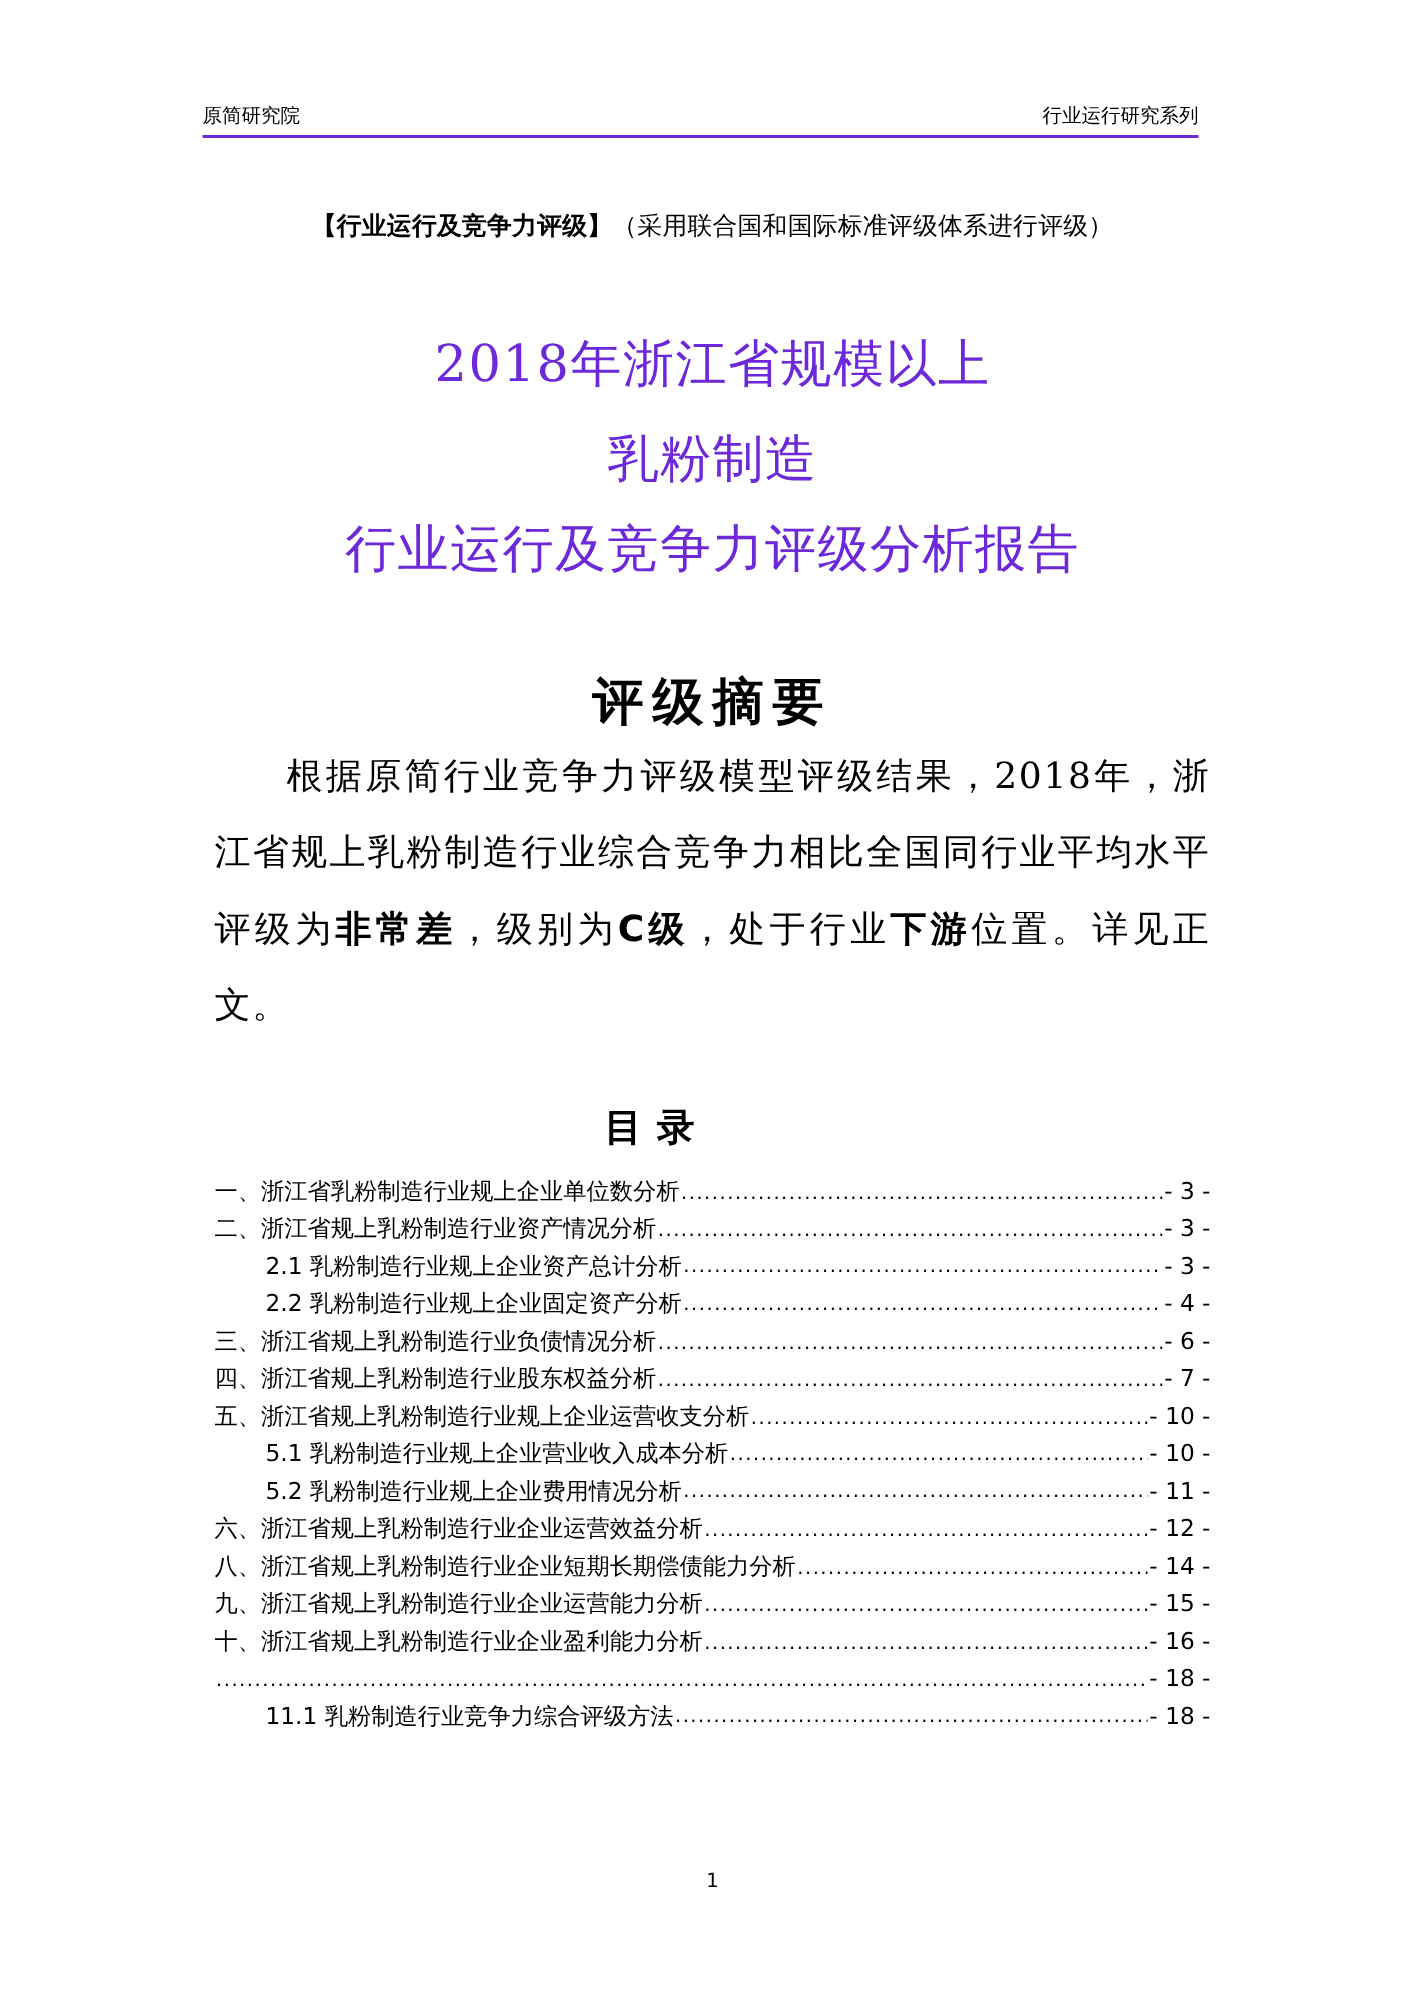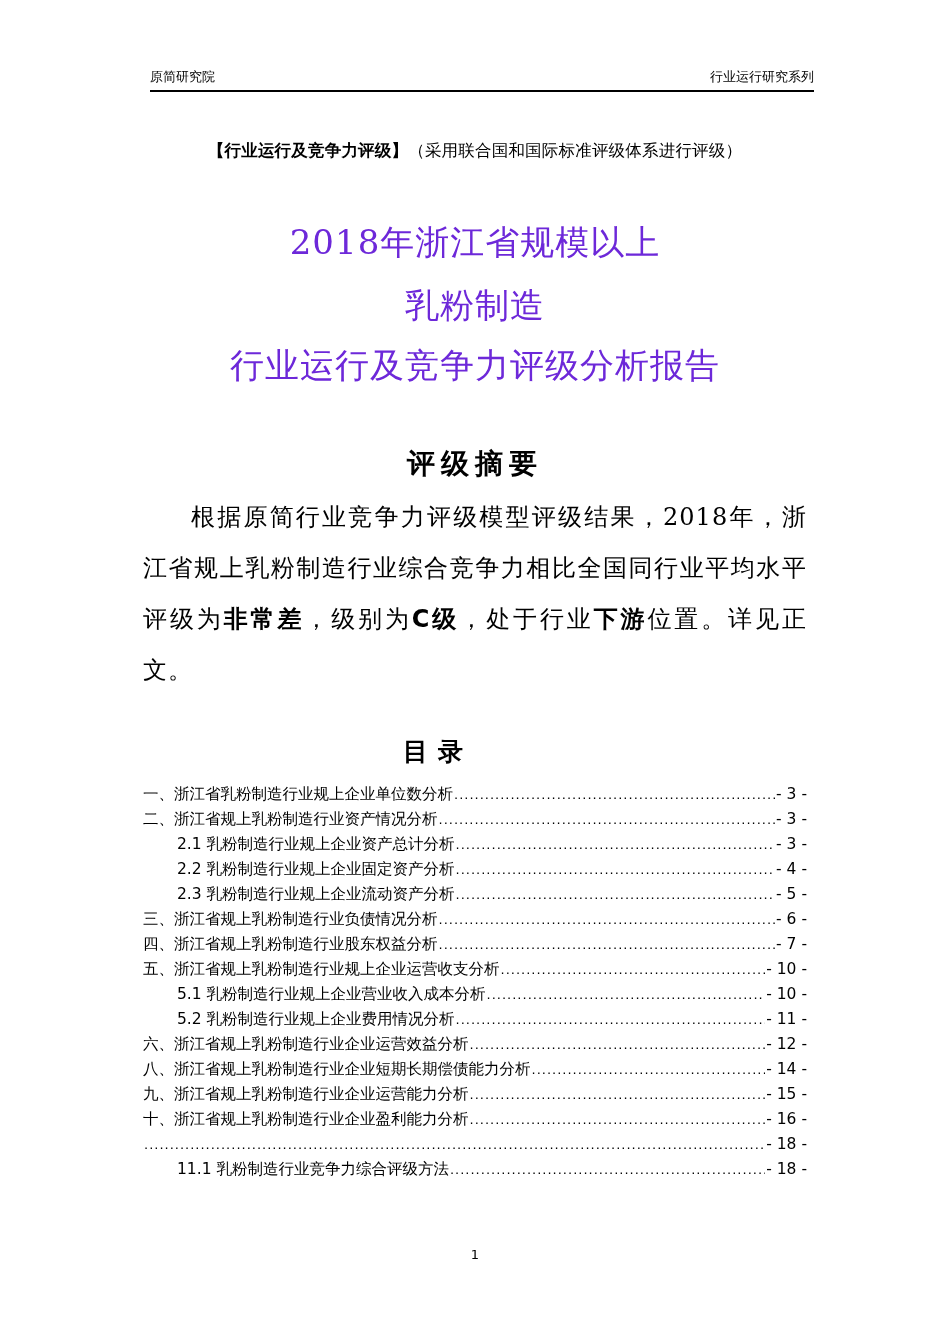--- a/index.html
+++ b/index.html
@@ -16,25 +16,25 @@
       overflow: hidden;
     }
     .page {
       position: absolute;
       left: 0; top: 0;
       width: 950px;
       height: 1344px;
     }
     .header {
       position: absolute;
-      left: 150px;
+      left: 135px;
       top: 66px;
       width: 664px;
       height: 24px;
-      border-bottom: 2px solid #000000;
+      border-bottom: 2px solid #6d28d9;
       font-family: "DejaVu Sans", "Liberation Sans", sans-serif;
       font-size: 13px;
     }
     .header .left { position: absolute; left: 0; top: 2px; }
     .header .right { position: absolute; right: 0; top: 2px; }
     .series-line {
       position: absolute;
       left: 143px;
       top: 140px;
       width: 664px;
@@ -59,21 +59,21 @@
     }
     .title.l1 { top: 220px; }
     .title.l2 { top: 283px; }
     .title.l3 { top: 343px; }
     .abstract-title {
       position: absolute;
       left: 0;
       width: 950px;
       top: 445px;
       text-align: center;
-      font-size: 28px;
+      font-size: 34px;
       font-weight: bold;
       font-family: "DejaVu Sans", "Liberation Sans", sans-serif;
       letter-spacing: 6px;
     }
     .abstract-body {
       position: absolute;
       left: 143px;
       top: 492px;
       width: 664px;
       font-size: 24px;
@@ -176,25 +176,20 @@
     <div class="toc-row sub">
         <span class="label">2.1 乳粉制造行业规上企业资产总计分析</span>
         <span class="dots"></span>
         <span class="page-num">- 3 -</span>
       </div>
     <div class="toc-row sub">
         <span class="label">2.2 乳粉制造行业规上企业固定资产分析</span>
         <span class="dots"></span>
         <span class="page-num">- 4 -</span>
       </div>
-    <div class="toc-row sub">
-        <span class="label">2.3 乳粉制造行业规上企业流动资产分析</span>
-        <span class="dots"></span>
-        <span class="page-num">- 5 -</span>
-      </div>
     <div class="toc-row">
         <span class="label">三、浙江省规上乳粉制造行业负债情况分析</span>
         <span class="dots"></span>
         <span class="page-num">- 6 -</span>
       </div>
     <div class="toc-row">
         <span class="label">四、浙江省规上乳粉制造行业股东权益分析</span>
         <span class="dots"></span>
         <span class="page-num">- 7 -</span>
       </div>

